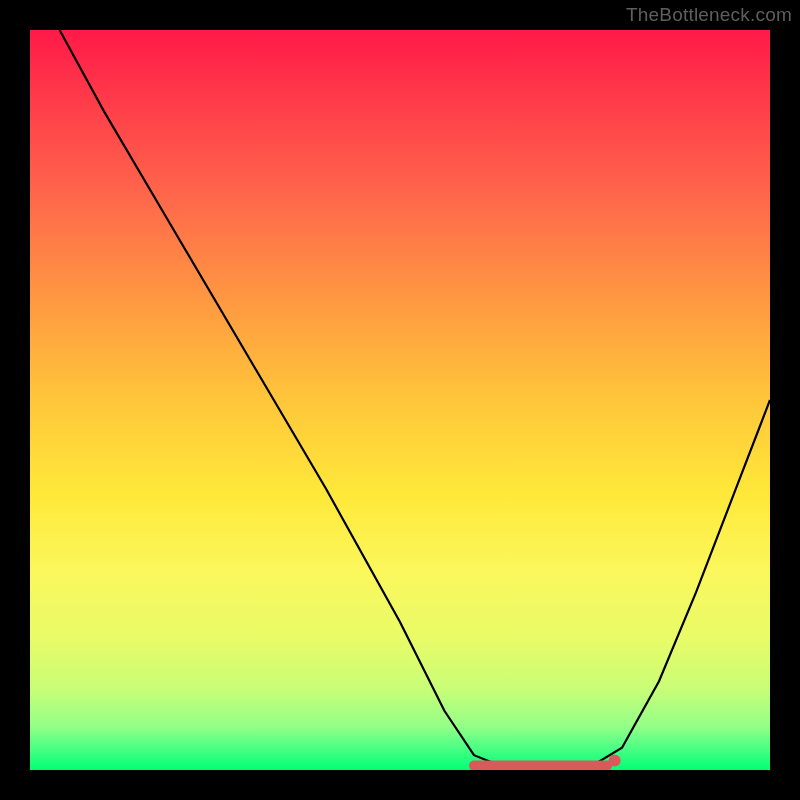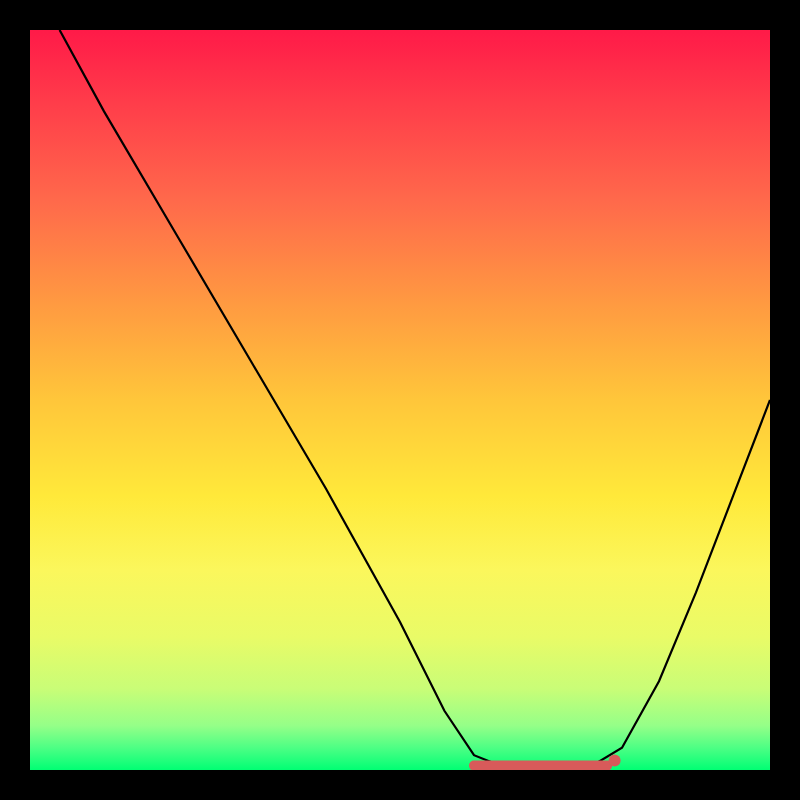--- a/index.html
+++ b/index.html
@@ -64,20 +64,21 @@
     stroke-width: 10;
     stroke-linecap: round;
     fill: none;
   }
 </style>
 </head>
 <body>
 
 <div class="outer">
 
+  <div class="watermark">TheBottleneck.com</div>
 
   <div class="plot">
     <svg class="curve-svg" viewBox="0 0 740 740" preserveAspectRatio="none">
       <path id="curve-path" fill="none" stroke="#000" stroke-width="2.2" d="M29.6 0.0 L74.0 81.4 L148.0 207.2 L222.0 333.0 L296.0 458.8 L370.0 592.0 L414.4 680.8 L444.0 725.2 L481.0 740.0 L518.0 740.0 L555.0 740.0 L592.0 717.8 L629.0 651.2 L666.0 562.4 L703.0 466.2 L740.0 370.0"></path>
       <path id="flat-seg" class="flat-stroke" d="M444.0 735.6 L577.2 735.6"></path>
       <circle id="marker-dot" class="dot" r="6" cx="584.6" cy="730.4"></circle>
     </svg>
   </div>
 
 </div>

